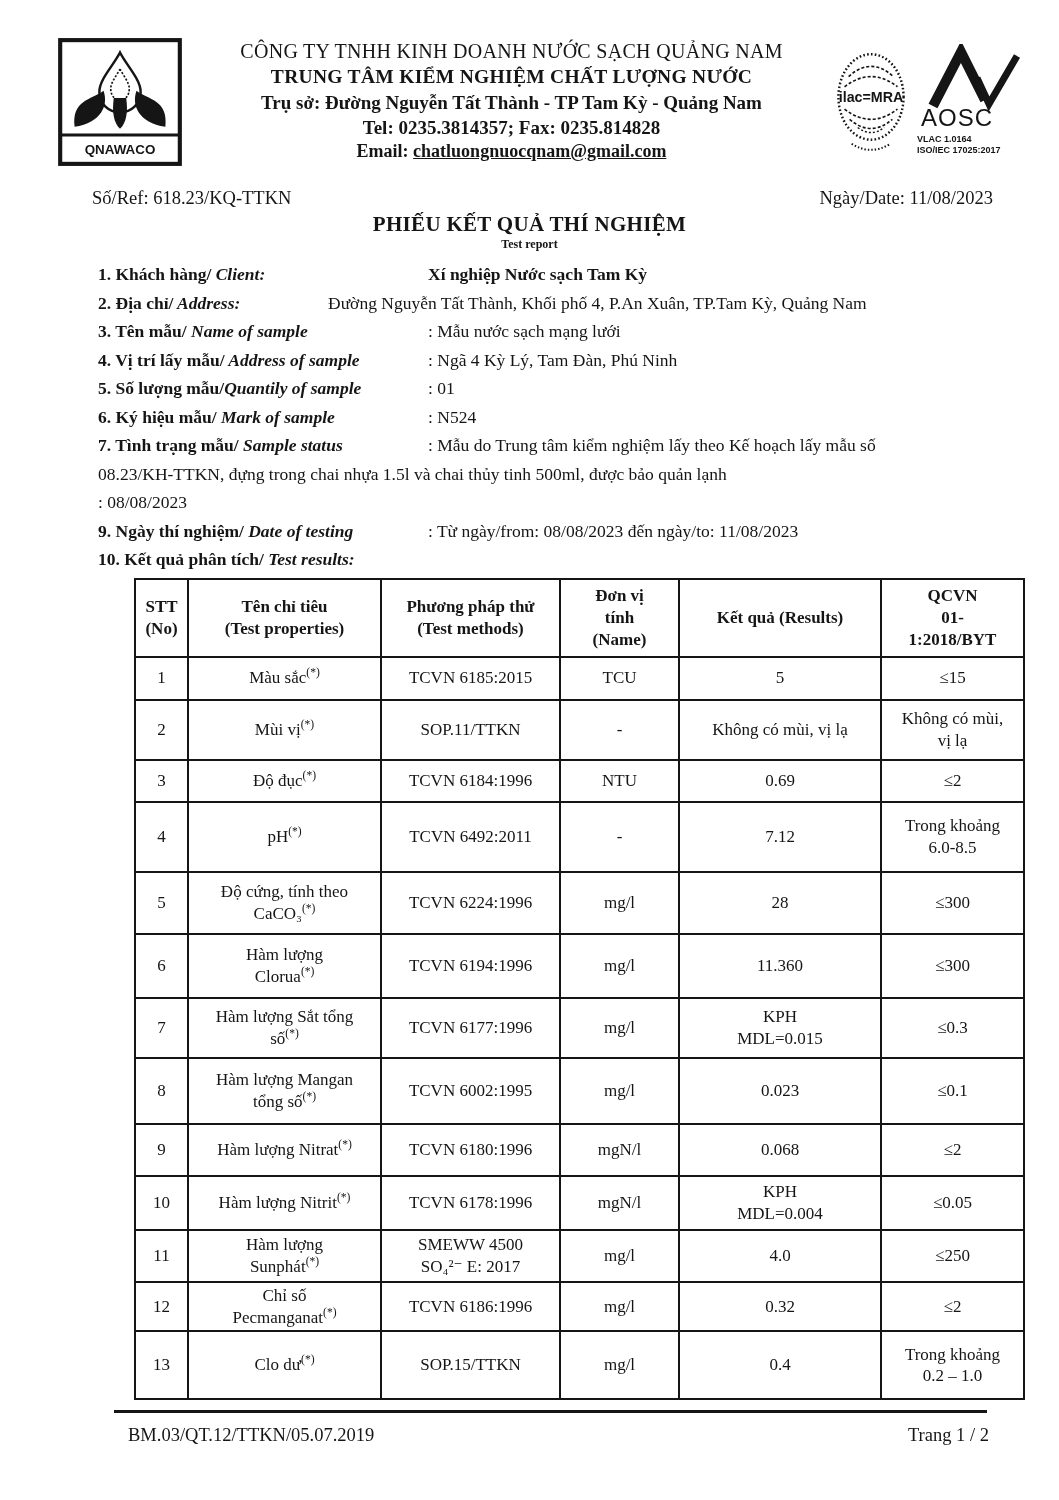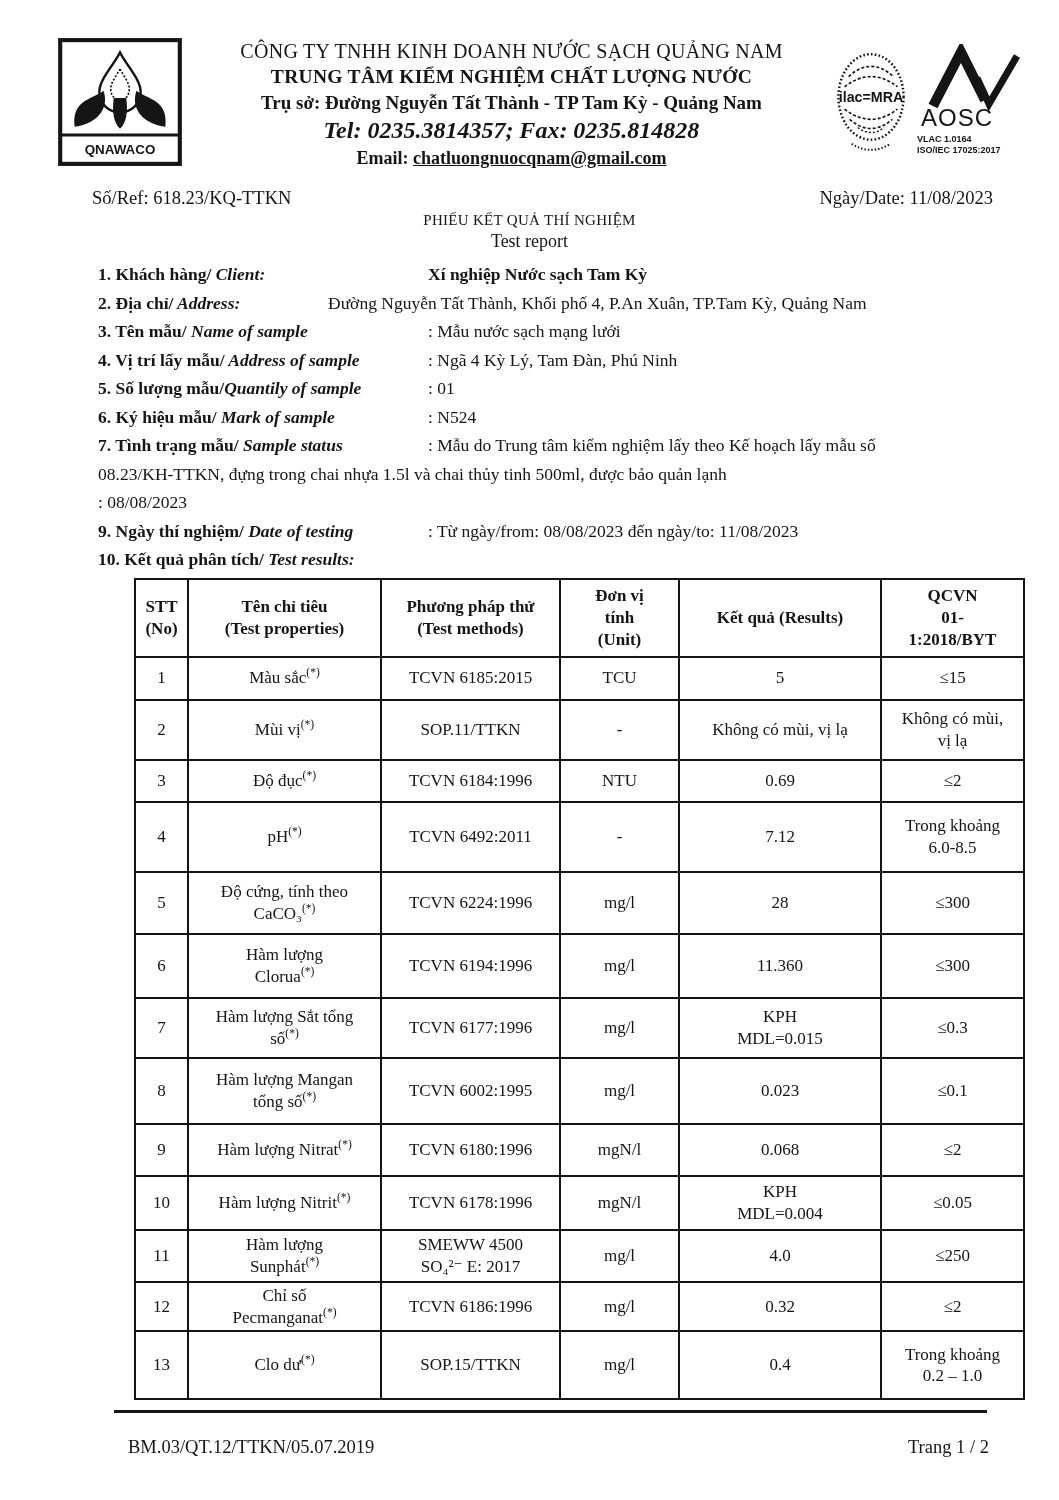--- a/index.html
+++ b/index.html
@@ -14,31 +14,31 @@
     font-family:"Liberation Serif","DejaVu Serif",serif;
     overflow:hidden;
   }
   
   .header{display:flex; align-items:flex-start; padding:36px 14px 0 56px;}
   .header-left{width:132px; flex:0 0 132px;}
   .header-center{flex:1; text-align:center; padding-top:2px; line-height:1.32;}
   .h-line1{font-size:20px; letter-spacing:.3px;}
   .h-line2{font-size:19.5px; font-weight:bold; letter-spacing:.3px;}
   .h-line3{font-size:19px; font-weight:bold;}
-  .h-line4{font-size:24px; font-weight:bold;font-style:italic;}
+  .h-line4{font-size:19px; font-weight:bold;}
   .h-line5{font-size:18px; font-weight:bold;}
   .email-link{text-decoration:underline;}
   .header-right{flex:0 0 210px; display:flex; gap:10px; align-items:flex-start; padding-top:8px;}
   .aosc-block{text-align:left; width:122px;}
   .aosc-sub{font-family:"Liberation Sans","DejaVu Sans",sans-serif; font-size:9px; font-weight:bold; line-height:1.25;}
   
   .meta-row{display:flex; justify-content:space-between; padding:16px 66px 0 92px; font-size:18.5px;}
   .title-block{text-align:center; margin-top:2px; line-height:1.25;}
-  .title-vi{font-size:15px; font-weight:normal; letter-spacing:.3px;text-align:center;}
-  .title-en{font-size:18px; font-weight:normal;}
+  .title-vi{font-size:21px; font-weight:bold; letter-spacing:.3px;text-align:center;}
+  .title-en{font-size:12px; font-weight:bold;}
   
   .fields{padding:8px 58px 0 98px; font-size:17.5px;}
   .field{line-height:28.5px;}
   .fline{display:flex; align-items:baseline;}
   .flabel{flex:0 0 auto; min-width:330px; font-weight:bold; white-space:nowrap;}
   .field:nth-child(2) .flabel{min-width:230px;}
   .flabel .en{font-style:italic;}
   .fvalue{flex:1;}
   .field:nth-child(1) .fvalue{font-weight:bold;}
   .fcont{line-height:28.5px;}
@@ -52,21 +52,21 @@
     border:2px solid var(--ink);
     text-align:center; vertical-align:middle;
     padding:2px 4px;
     white-space:pre-line;
     line-height:1.28;
   }
   table.results th{font-weight:bold; height:78px;}
   sup.marker{font-size:.68em; vertical-align:super; line-height:0;}
   
   .footer-rule{margin:10px 72px 0 114px; border-top:3px solid var(--ink);}
-  .footer{display:flex; justify-content:space-between; padding:24px 70px 0 128px; font-size:18.5px;}
+  .footer{display:flex; justify-content:space-between; padding:12px 70px 0 128px; font-size:18.5px;}
   svg text{font-family:"Liberation Sans","DejaVu Sans",sans-serif;}
 </style>
 </head>
 <body>
 
 <div class="page">
 
   <div class="header">
     <div class="header-left">
       <svg width="128" height="132" viewBox="0 0 124 128">
@@ -200,21 +200,21 @@
     <thead>
         <tr id="thead-row">
           <th>STT
 (No)</th>
           <th>Tên chỉ tiêu
 (Test properties)</th>
           <th>Phương pháp thử
 (Test methods)</th>
           <th>Đơn vị
 tính
-(Unit)</th>
+(Name)</th>
           <th>Kết quả (Results)</th>
           <th>QCVN
 01-
 1:2018/BYT</th>
         </tr>
       </thead>
     <tbody id="tbody">
         <tr style="height: 43px;">
           <td>1</td>
           <td><span>Màu sắc</span><sup class="marker">(*)</sup></td>

